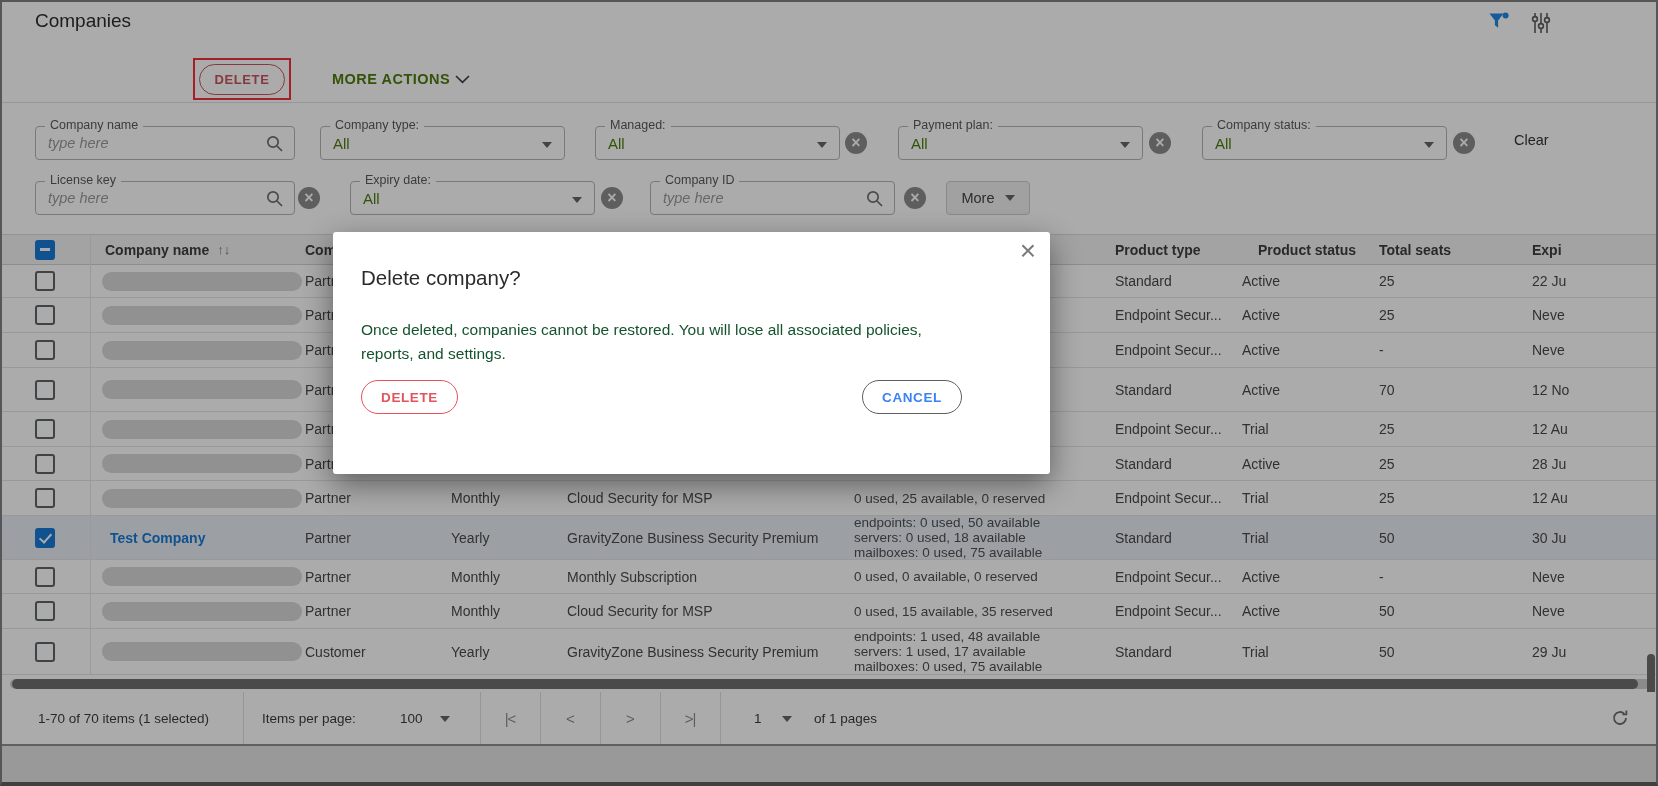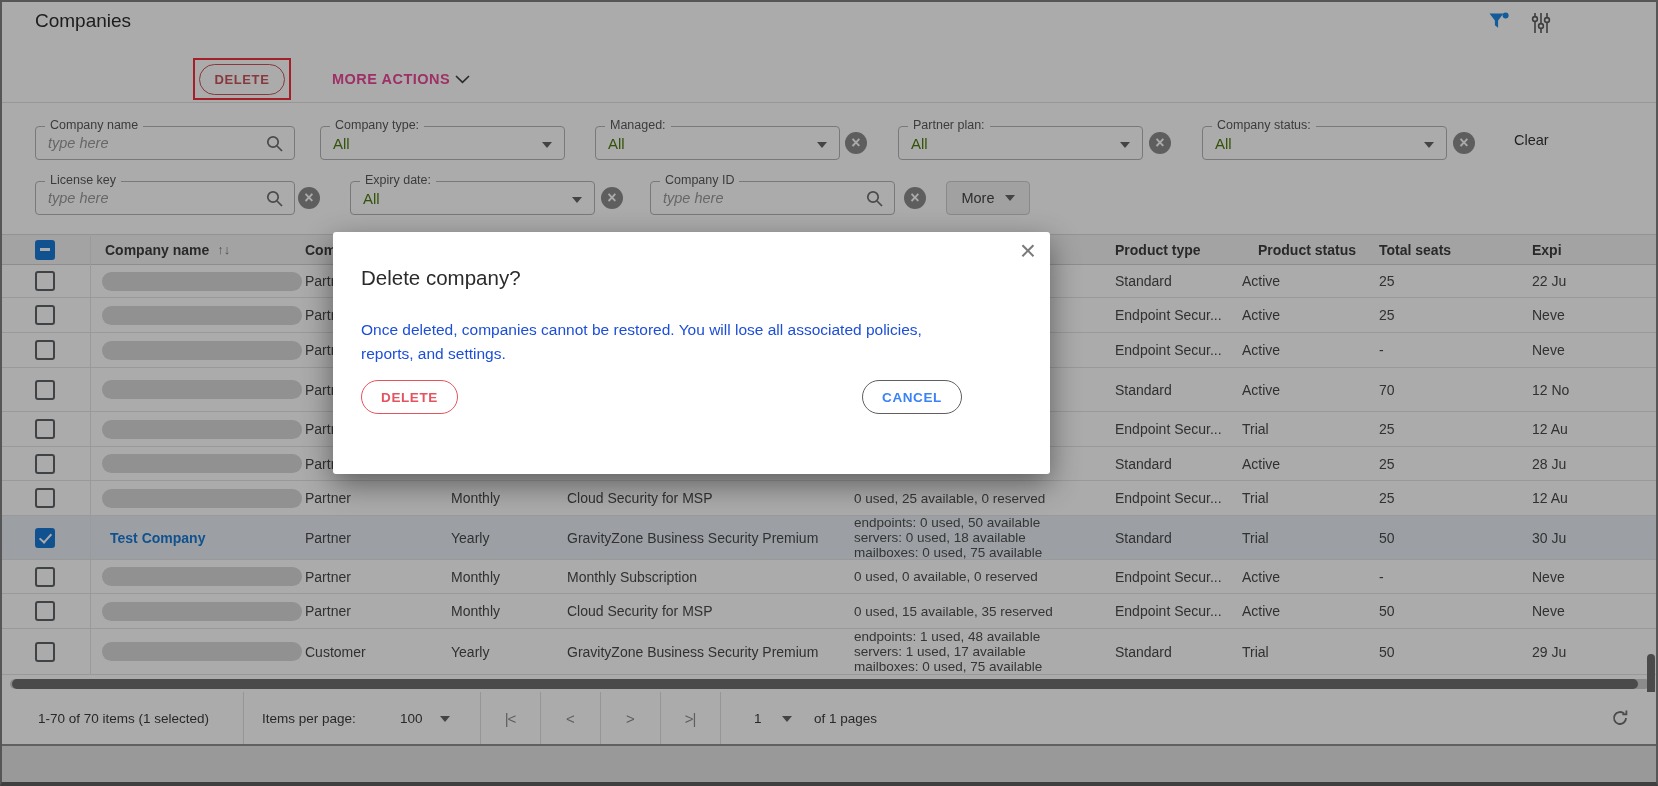--- a/index.html
+++ b/index.html
@@ -14,21 +14,21 @@
 
   
   .btn-primary { position:absolute; left:33px; top:59px; width:150px; height:36px; border:none;
     border-radius:18px; background:var(--accent); color:#fff; font-size:13.5px; font-weight:700;
     letter-spacing:.8px; display:flex; align-items:center; justify-content:center; font-family:inherit; }
   .del-ring { position:absolute; left:191px; top:56px; width:98px; height:42px;
     border:2px solid var(--ring); display:flex; align-items:center; justify-content:center; }
   .btn-delete-tb { width:86px; height:31px; border-radius:16px; border:1px solid #c9565f;
     background:transparent; color:#c9565f; font-size:13px; font-weight:700; letter-spacing:.6px; font-family:inherit; }
   .more-actions { position:absolute; left:330px; top:66px; height:22px; display:flex; align-items:center;
-    gap:5px; font-size:14.5px; font-weight:700; letter-spacing:.5px; color:#ec4899; cursor:pointer; }
+    gap:5px; font-size:14.5px; font-weight:700; letter-spacing:.5px; color:#4d7c0f; cursor:pointer; }
   .rule { position:absolute; left:0; top:100px; width:100%; height:1px; background:#e2e2e2; }
 
   
   .fld { position:absolute; height:34px; border:1px solid #b5b5b5; border-radius:4px; background:#fff; }
   .fld .lbl { position:absolute; top:-9px; left:9px; font-size:12.5px; color:#5a5a5a; background:#fff;
     padding:0 5px; white-space:nowrap; }
   .fld .val { position:absolute; left:12px; top:0; height:32px; display:flex; align-items:center;
     font-size:15px; color:#4d7c0f; }
   .fld input { position:absolute; left:12px; top:0; width:190px; height:32px; border:none; outline:none;
     background:transparent; font-family:inherit; font-size:14.5px; color:#ec4899; }
@@ -89,21 +89,21 @@
     background:#e4e4e4; border-top:2px solid #8f8f8f; }
 
   
   .overlay { position:absolute; inset:0; background:rgba(0,0,0,0.33); z-index:50; }
   .modal { position:absolute; left:331px; top:230px; width:717px; height:242px; background:#fff;
     border-radius:3px; box-shadow:0 10px 30px rgba(0,0,0,.45); z-index:60; }
   .modal-close { position:absolute; right:14px; top:2px; font-size:28px; color:#7a7a7a;
     font-weight:300; cursor:pointer; line-height:1.2; }
   .modal-title { position:absolute; left:28px; top:34px; font-size:20.5px; font-weight:500; color:#2b2b2b; }
   .modal-body { position:absolute; left:28px; top:86px; width:580px; font-size:15.5px;
-    line-height:24px; color:#1d4ed8; }
+    line-height:24px; color:#14532d; }
   .modal-btn { position:absolute; top:148px; height:34px; border-radius:17px; background:#fff;
     display:flex; align-items:center; justify-content:center; font-size:13.5px; font-weight:700;
     letter-spacing:.6px; cursor:pointer; font-family:inherit; }
   .modal-delete { left:28px; width:97px; border:1.5px solid var(--danger); color:var(--danger); }
   .modal-cancel { right:88px; width:100px; border:1.5px solid #5f5f5f; color:#3b82f6; }
 </style>
 </head>
 <body>
 
 <div class="page">
@@ -150,21 +150,21 @@
     <span class="val">All</span>
     <span class="caret"></span>
   </div>
   <div class="fld" style="left:593px;top:124px;width:245px">
     <span class="lbl">Managed:</span>
     <span class="val">All</span>
     <span class="caret"></span>
   </div>
   <div class="clearx" style="left:843px;top:130px">×</div>
   <div class="fld" style="left:896px;top:124px;width:245px">
-    <span class="lbl">Partner plan:</span>
+    <span class="lbl">Payment plan:</span>
     <span class="val">All</span>
     <span class="caret"></span>
   </div>
   <div class="clearx" style="left:1147px;top:130px">×</div>
   <div class="fld" style="left:1200px;top:124px;width:245px">
     <span class="lbl">Company status:</span>
     <span class="val">All</span>
     <span class="caret"></span>
   </div>
   <div class="clearx" style="left:1451px;top:130px">×</div>

